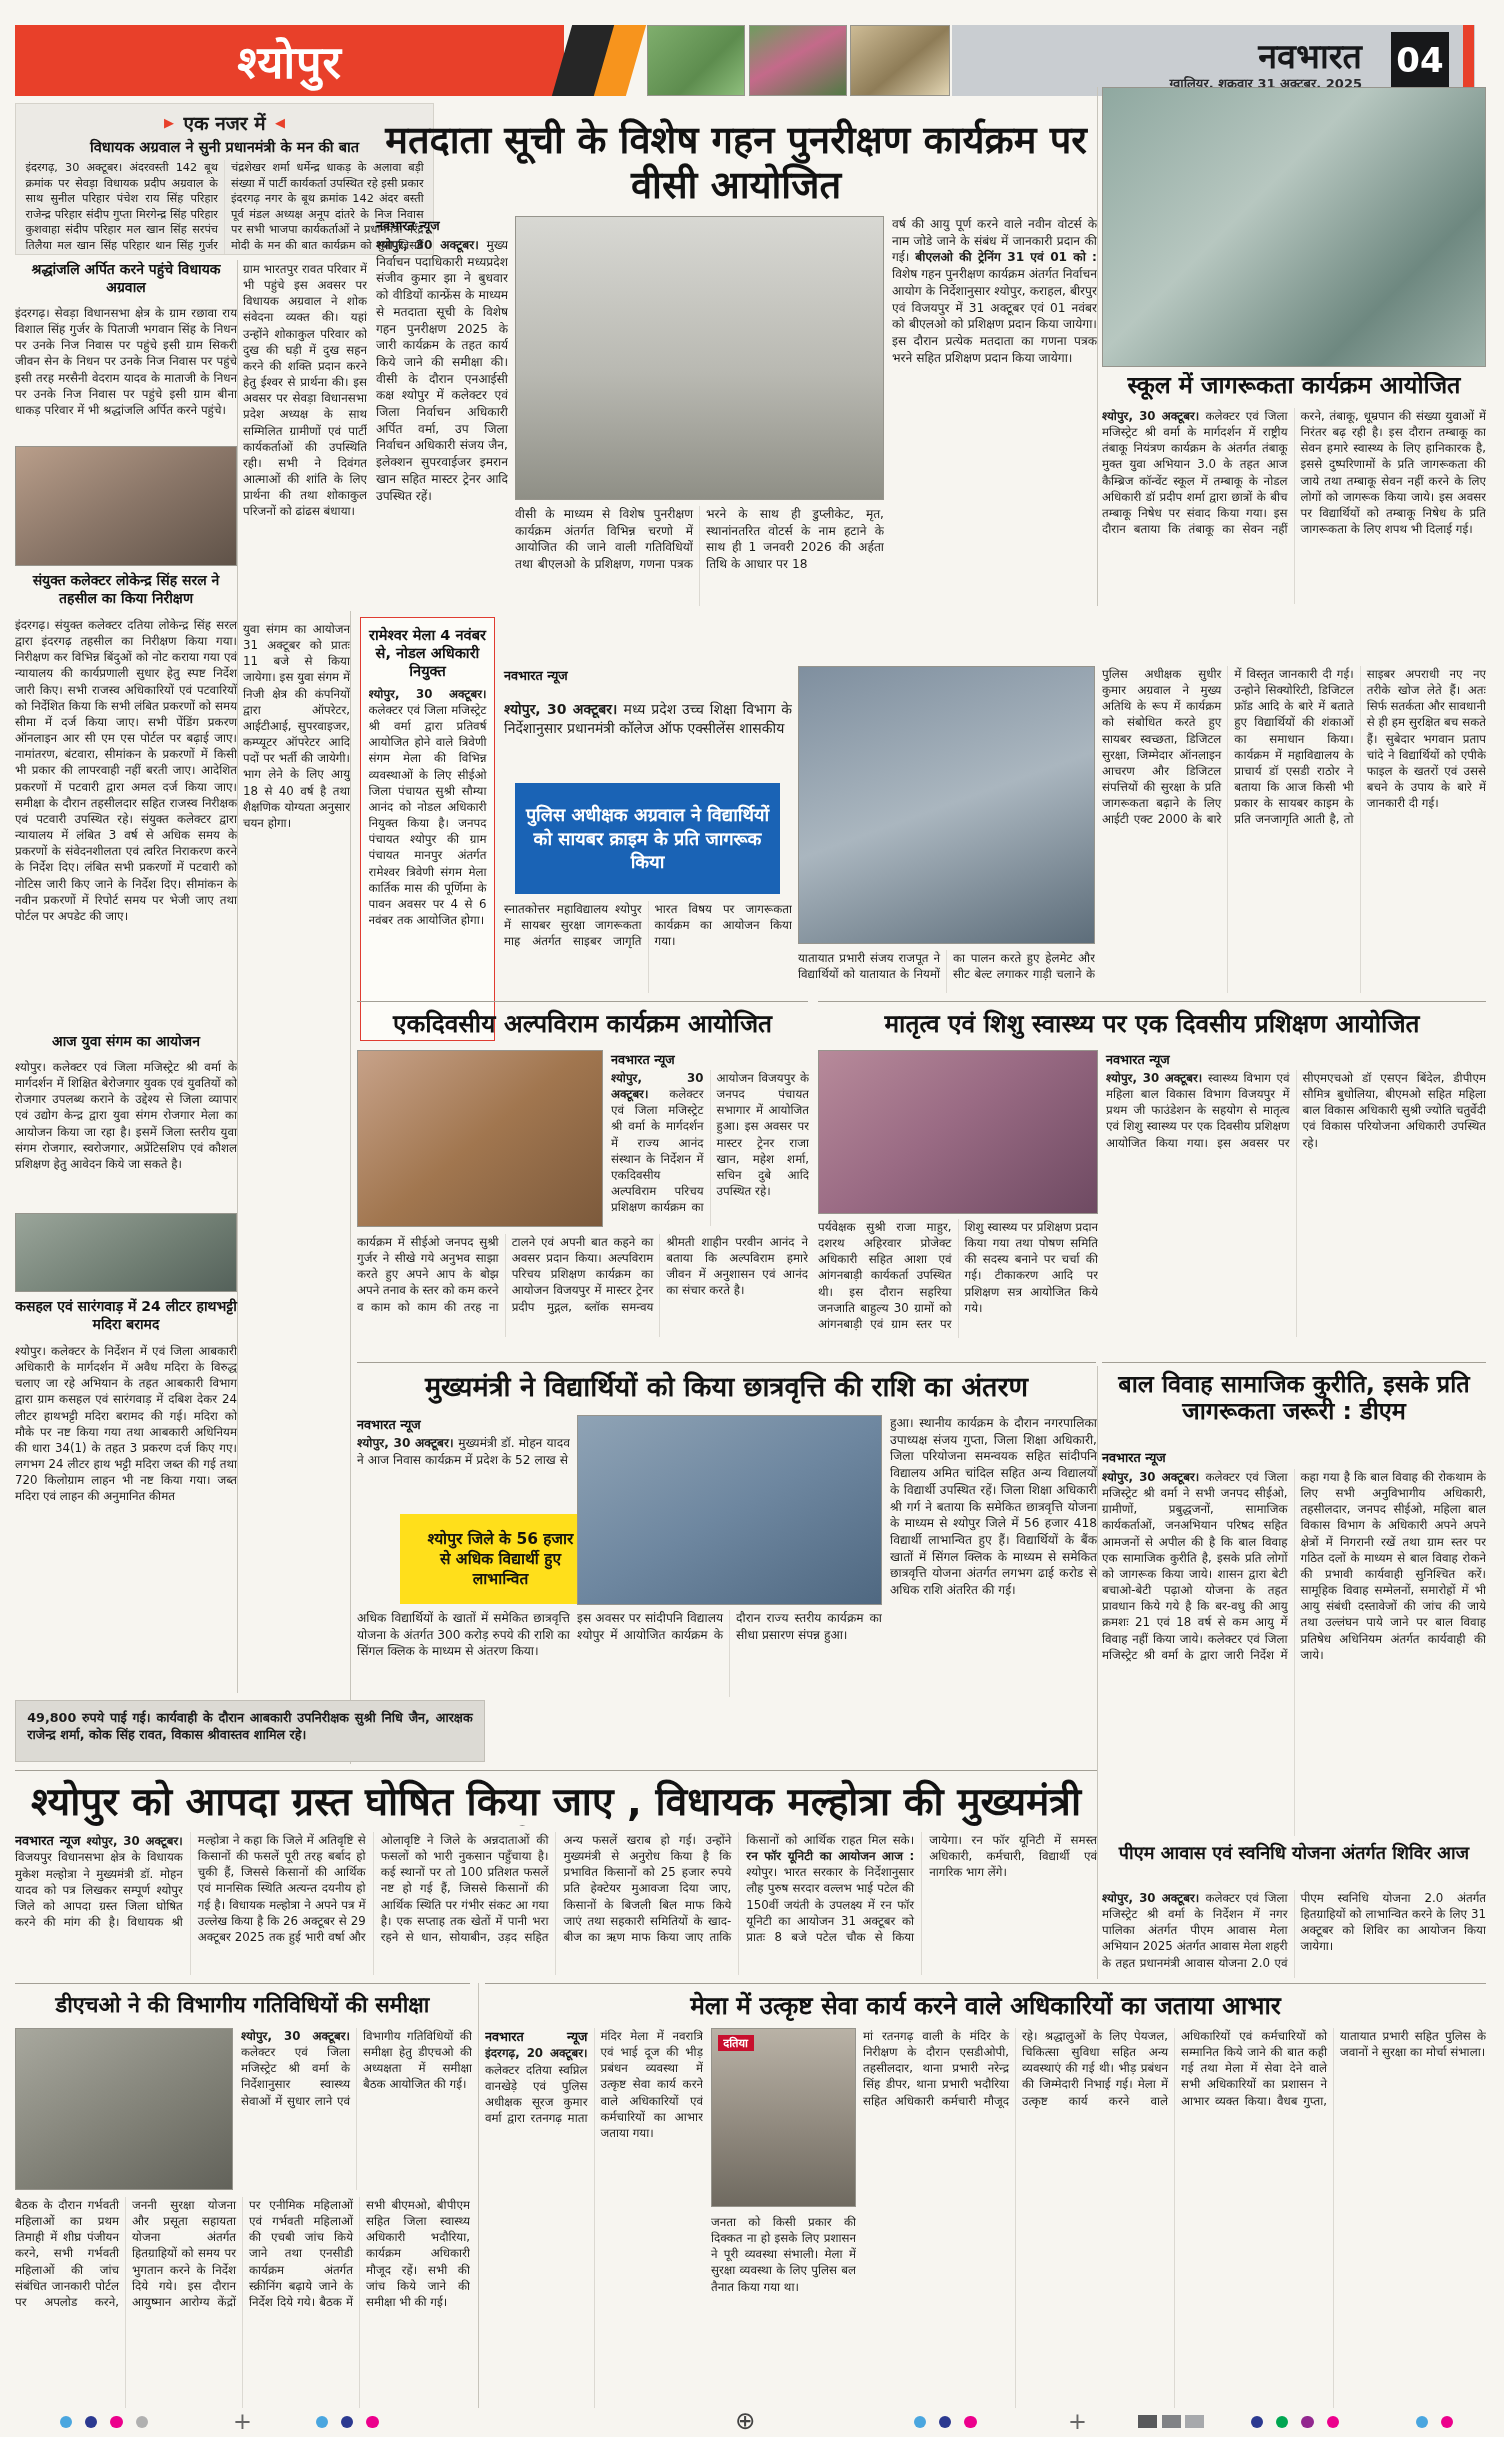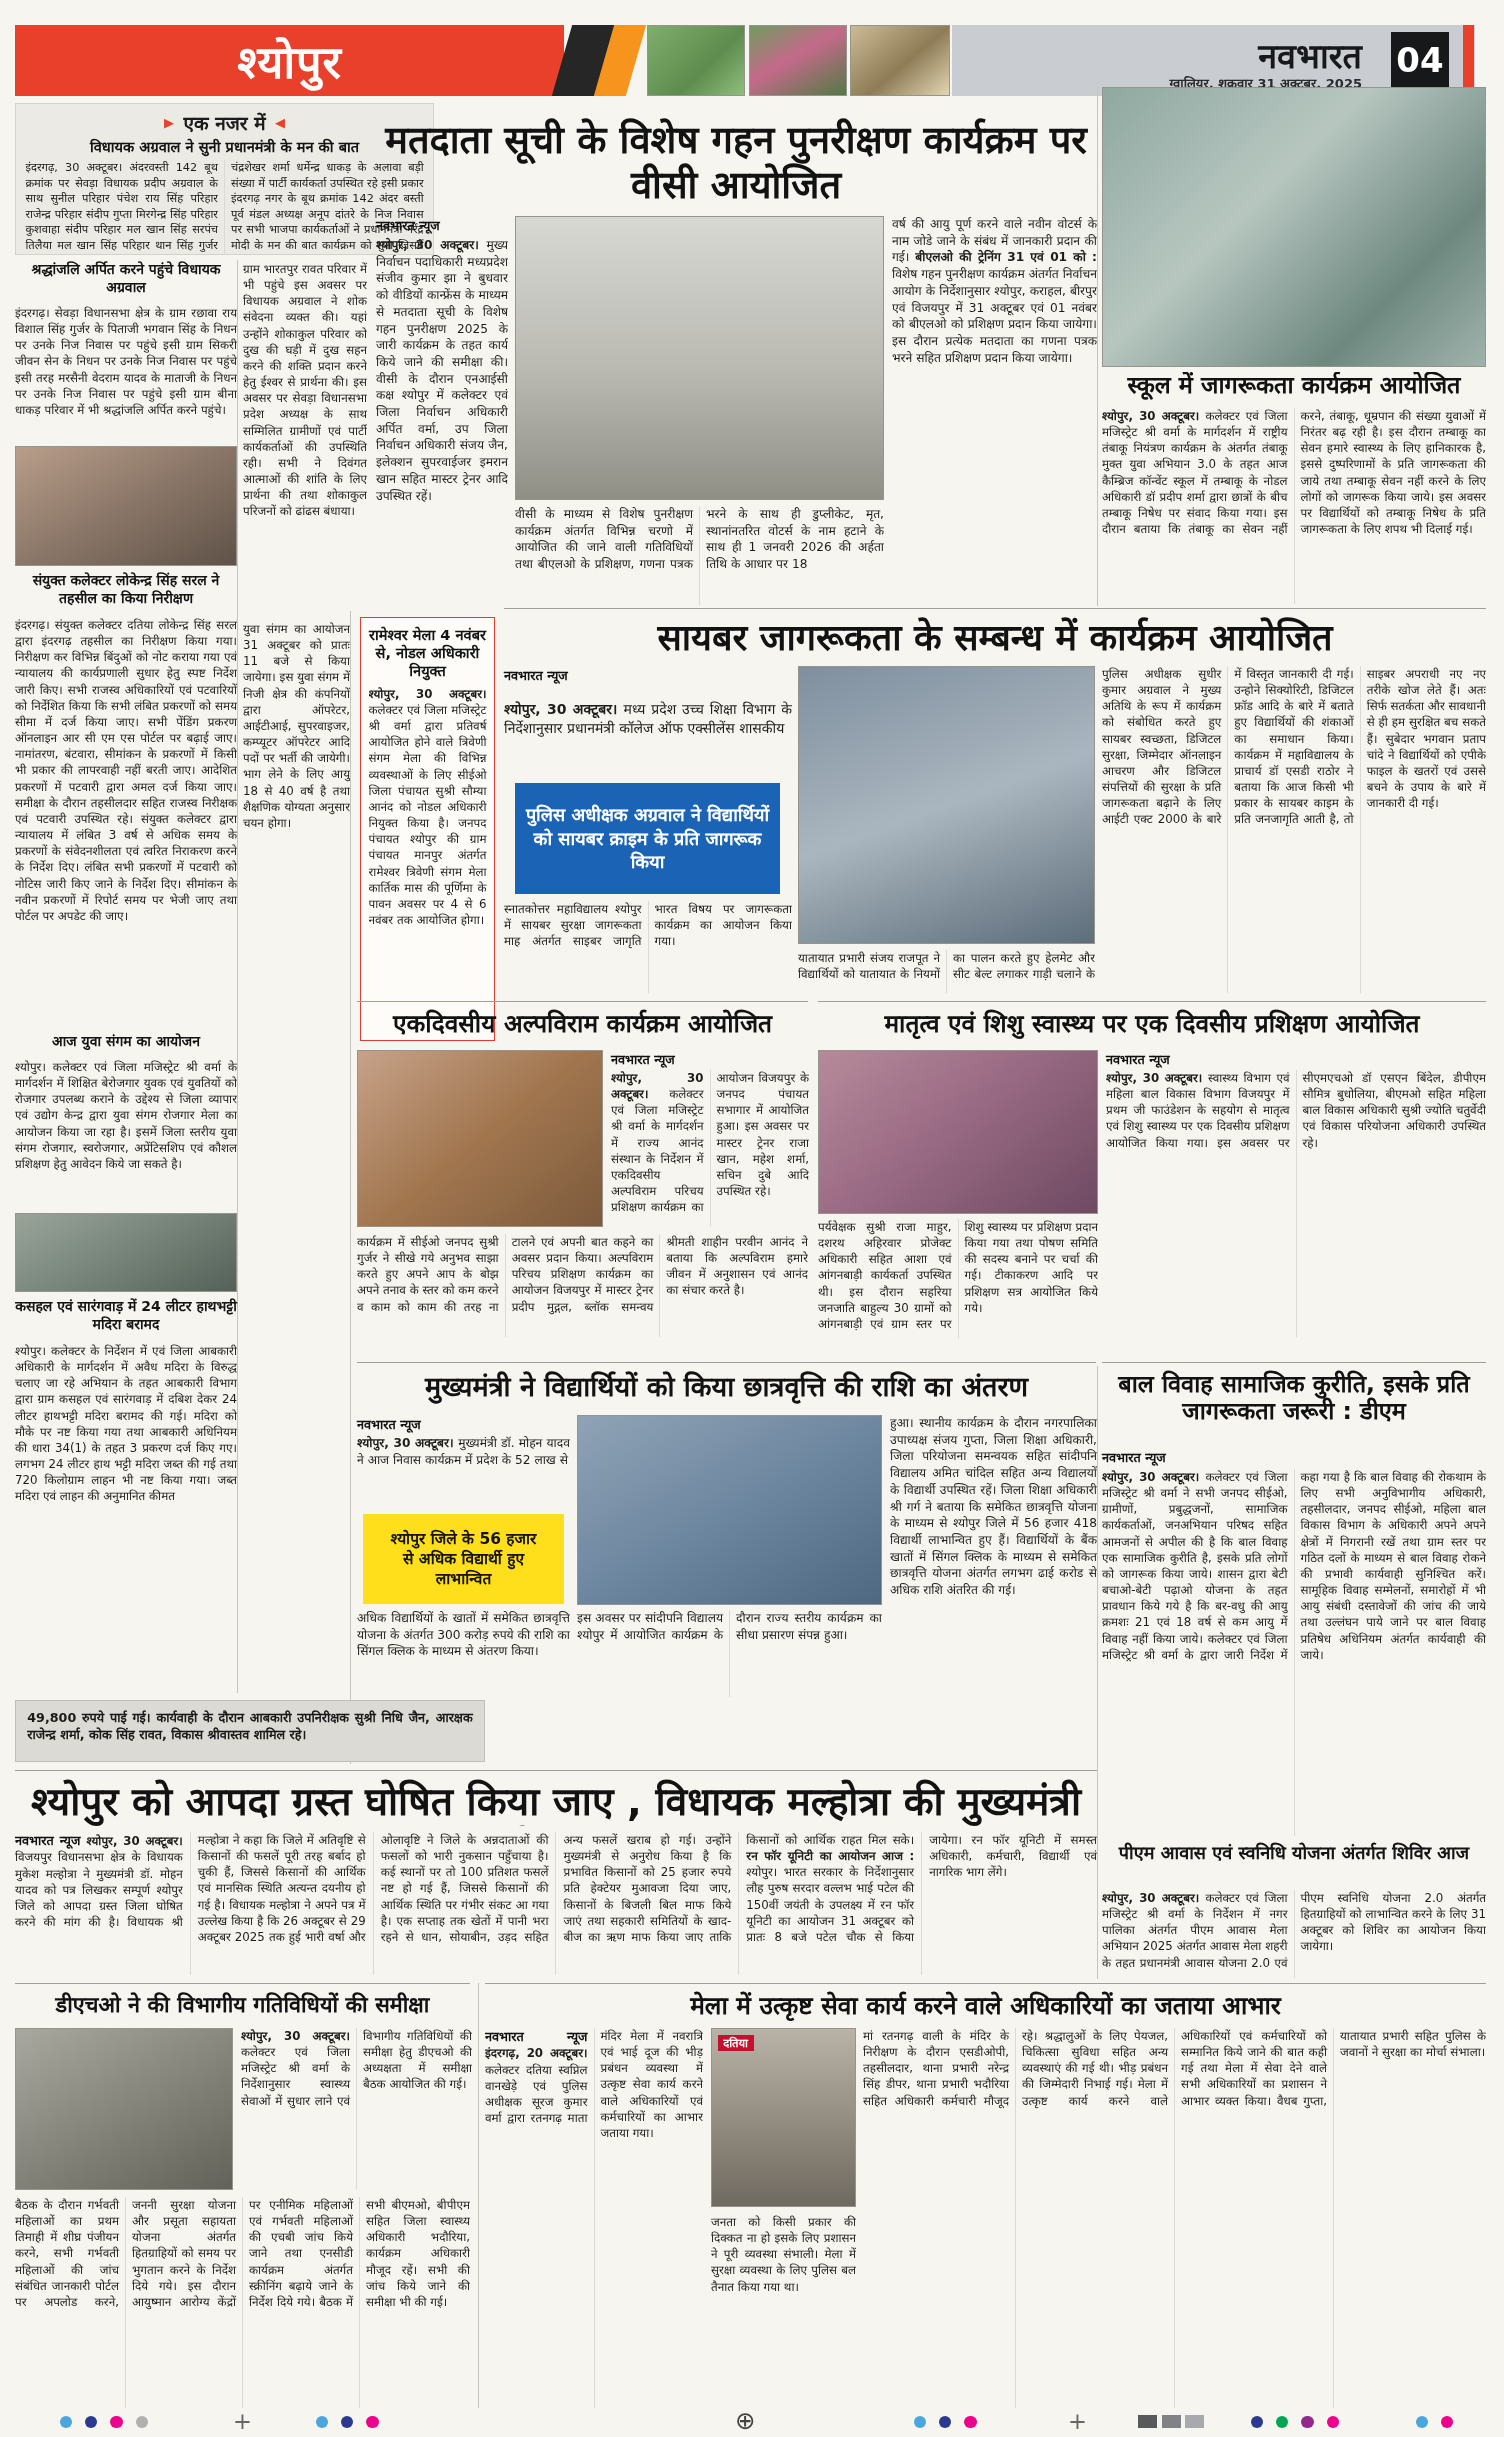--- a/index.html
+++ b/index.html
@@ -23,21 +23,21 @@
   .cols3{column-count:3;column-gap:13px;column-rule:0.9px solid #dcd9d2;}
   .cols4{column-count:4;column-gap:13px;column-rule:0.9px solid #dcd9d2;}
   .cols6{column-count:6;column-gap:15px;column-rule:0.9px solid #dcd9d2;}
   .hl{font-weight:800;color:#121212;text-align:center;line-height:1.18;overflow:hidden;}
   .sec{border-top:1.9px solid #a39f95;}
   .vline{width:0.9px;background:#c7c4bb;}
   .subhead{font-weight:800;color:#141414;text-align:center;line-height:1.25;}
   .graybox{background:#dcdad4;border:0.9px solid #c2bfb7;padding:7.5px 11.3px;font-weight:700;font-size:12.7px;line-height:1.35;color:#1a1a1a;text-align:justify;overflow:hidden;}
   .redbox{border:1.9px solid #e03c31;background:#fdfcf8;padding:7.5px;overflow:hidden;}
   .bluebox{color:#fff;font-weight:800;font-size:18px;text-align:center;display:flex;align-items:center;justify-content:center;padding:7.5px;line-height:1.3;}
-  .yellowbox{color:#15140f;font-weight:800;font-size:15.5px;text-align:center;display:flex;align-items:center;justify-content:center;padding:21px;line-height:1.3;}
+  .yellowbox{color:#15140f;font-weight:800;font-size:15.5px;text-align:center;display:flex;align-items:center;justify-content:center;padding:21px;line-height:1.3;margin-left:37px;}
   .eknajar{background:#eceae5;border:0.9px solid #d5d2ca;padding:5.6px 9.4px;overflow:hidden;}
   .eknajar-head{display:flex;align-items:center;justify-content:center;gap:9.4px;font-size:19px;font-weight:800;color:#1b1b1b;}
   .tri{color:#e8402a;font-size:13px;line-height:1;}
   .dot{display:inline-block;width:12.2px;height:12.2px;border-radius:50%;margin-right:13px;}
   .plus{font-size:22.6px;color:#666;font-weight:400;}
   .bar{display:inline-block;width:19px;height:13px;margin-right:4.7px;}
   .phototag{position:absolute;left:5.6px;top:5.6px;background:#c8102e;color:#fff;font-size:11.3px;font-weight:700;padding:0.9px 5.6px;}
 </style>
 </head>
 <body>
@@ -108,21 +108,20 @@
   </div>
   <div class="abs txt cols2" style="left:515px;top:506px;width:369px;height:100px;">वीसी के माध्यम से विशेष पुनरीक्षण कार्यक्रम अंतर्गत विभिन्न चरणो में आयोजित की जाने वाली गतिविधियों तथा बीएलओ के प्रशिक्षण, गणना पत्रक भरने के साथ ही डुप्लीकेट, मृत, स्थानांनतरित वोटर्स के नाम हटाने के साथ ही 1 जनवरी 2026 की अर्हता तिथि के आधार पर 18</div>
 
   <div class="abs photo" style="left:1102px;top:87px;width:384px;height:280px;background:linear-gradient(135deg,#8fa8a0,#b7c7c0 40%,#6e8880 75%,#9fb3ab);"></div>
   <div class="abs hl" style="left:1102px;top:372px;width:384px;height:32px;font-size:23.5px;">स्कूल में जागरूकता कार्यक्रम आयोजित</div>
   <div class="abs txt cols2" style="left:1102px;top:408px;width:384px;height:196px;font-size:11.8px;">
     <b class="dl">श्योपुर, 30 अक्टूबर। </b>
     <span>कलेक्टर एवं जिला मजिस्ट्रेट श्री वर्मा के मार्गदर्शन में राष्ट्रीय तंबाकू नियंत्रण कार्यक्रम के अंतर्गत तंबाकू मुक्त युवा अभियान 3.0 के तहत आज कैम्ब्रिज कॉन्वेंट स्कूल में तम्बाकू के नोडल अधिकारी डॉ प्रदीप शर्मा द्वारा छात्रों के बीच तम्बाकू निषेध पर संवाद किया गया। इस दौरान बताया कि तंबाकू का सेवन नहीं करने, तंबाकू, धूम्रपान की संख्या युवाओं में निरंतर बढ़ रही है। इस दौरान तम्बाकू का सेवन हमारे स्वास्थ्य के लिए हानिकारक है, इससे दुष्परिणामों के प्रति जागरूकता की जाये तथा तम्बाकू सेवन नहीं करने के लिए लोगों को जागरूक किया जाये। इस अवसर पर विद्यार्थियों को तम्बाकू निषेध के प्रति जागरूकता के लिए शपथ भी दिलाई गई।</span>
   </div>
 
-  <div class="abs sec hl" style="left:504px;top:608px;width:982px;height:53px;font-size:36px;padding-top:7.5px;">सायबर जागरूकता के सम्बन्ध में कार्यक्रम आयोजित</div>
 
   <div class="abs redbox" style="left:360px;top:617px;width:135px;height:424px;">
     <div class="subhead" style="font-size:14.6px;margin-bottom:5.6px;">रामेश्वर मेला 4 नवंबर से, नोडल अधिकारी नियुक्त</div>
     <div class="txt" style="font-size:11.8px;height:282px;">
       <b class="dl">श्योपुर, 30 अक्टूबर। </b>
       <span>कलेक्टर एवं जिला मजिस्ट्रेट श्री वर्मा द्वारा प्रतिवर्ष आयोजित होने वाले त्रिवेणी संगम मेला की विभिन्न व्यवस्थाओं के लिए सीईओ जिला पंचायत सुश्री सौम्या आनंद को नोडल अधिकारी नियुक्त किया है। जनपद पंचायत श्योपुर की ग्राम पंचायत मानपुर अंतर्गत रामेश्वर त्रिवेणी संगम मेला कार्तिक मास की पूर्णिमा के पावन अवसर पर 4 से 6 नवंबर तक आयोजित होगा।</span>
     </div>
   </div>
 
   <div class="abs byline" style="left:504px;top:666px;width:288px;">नवभारत न्यूज </div>

